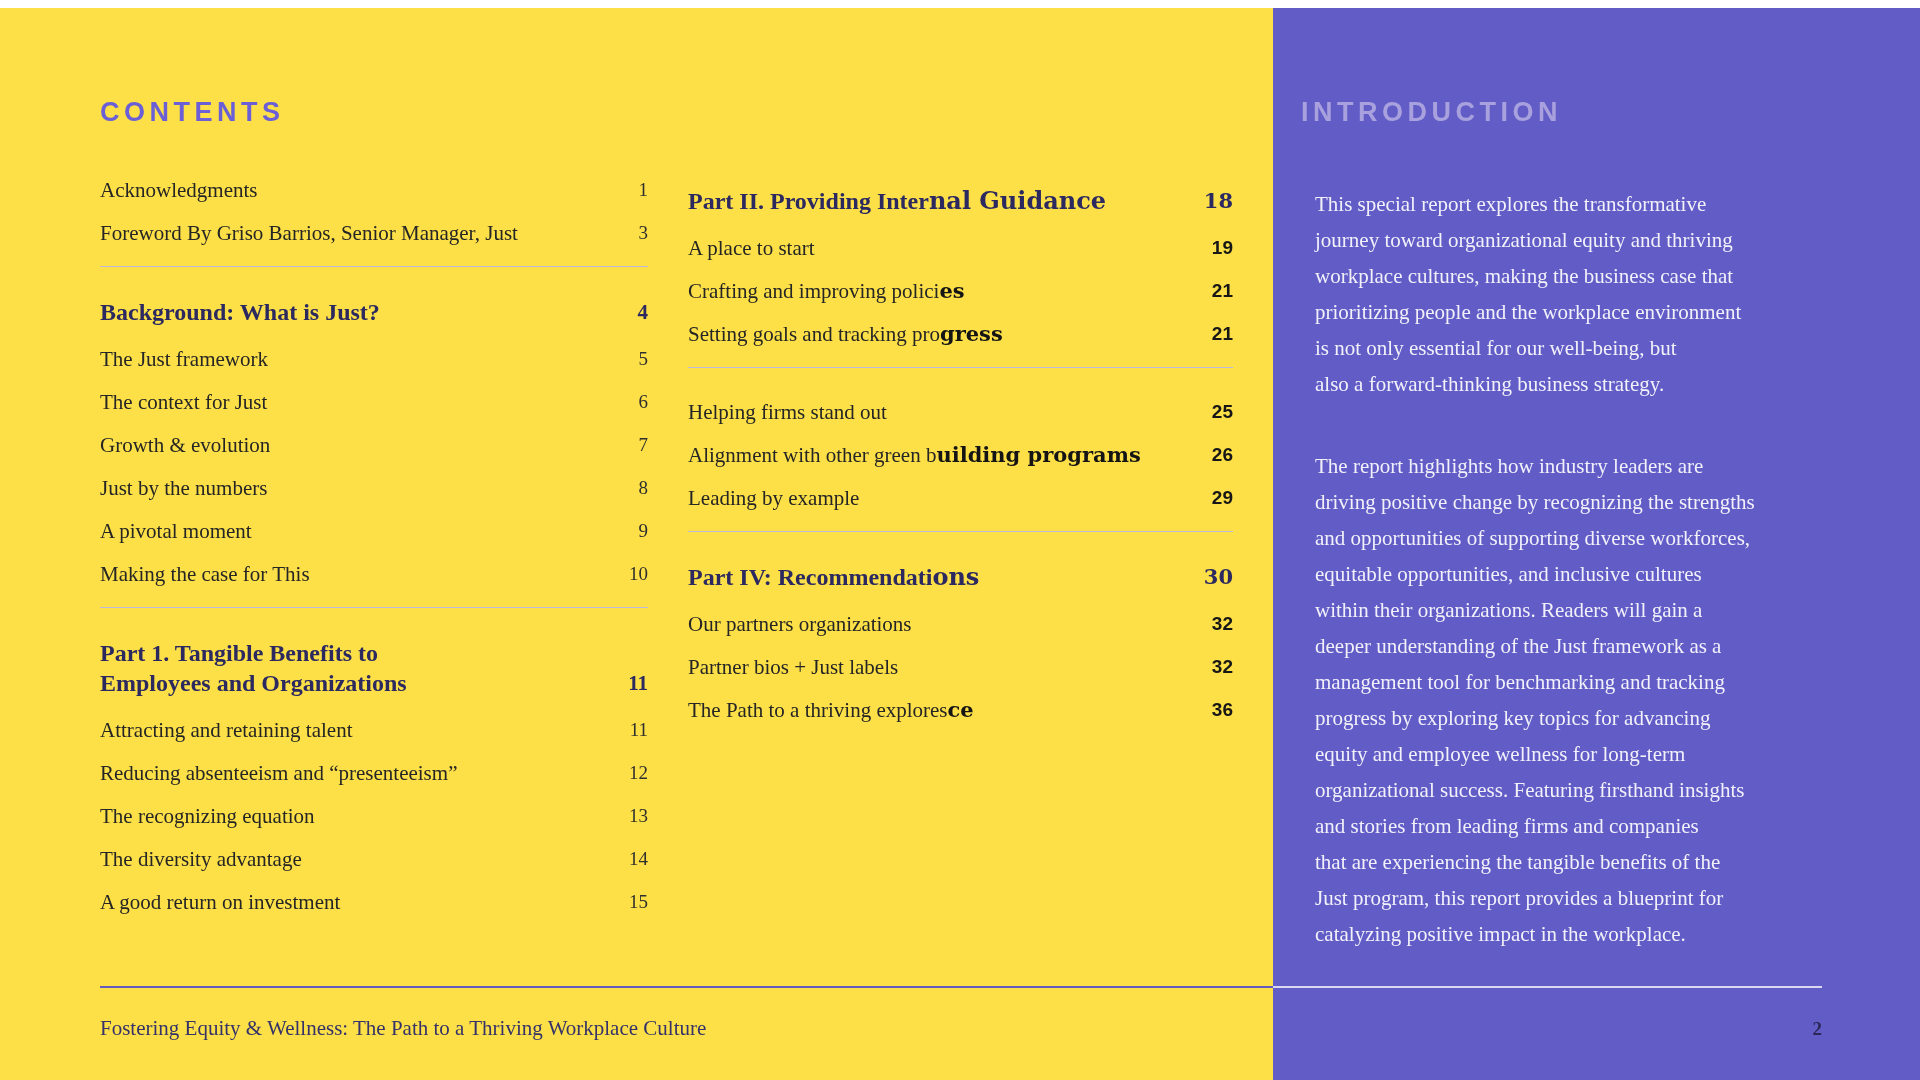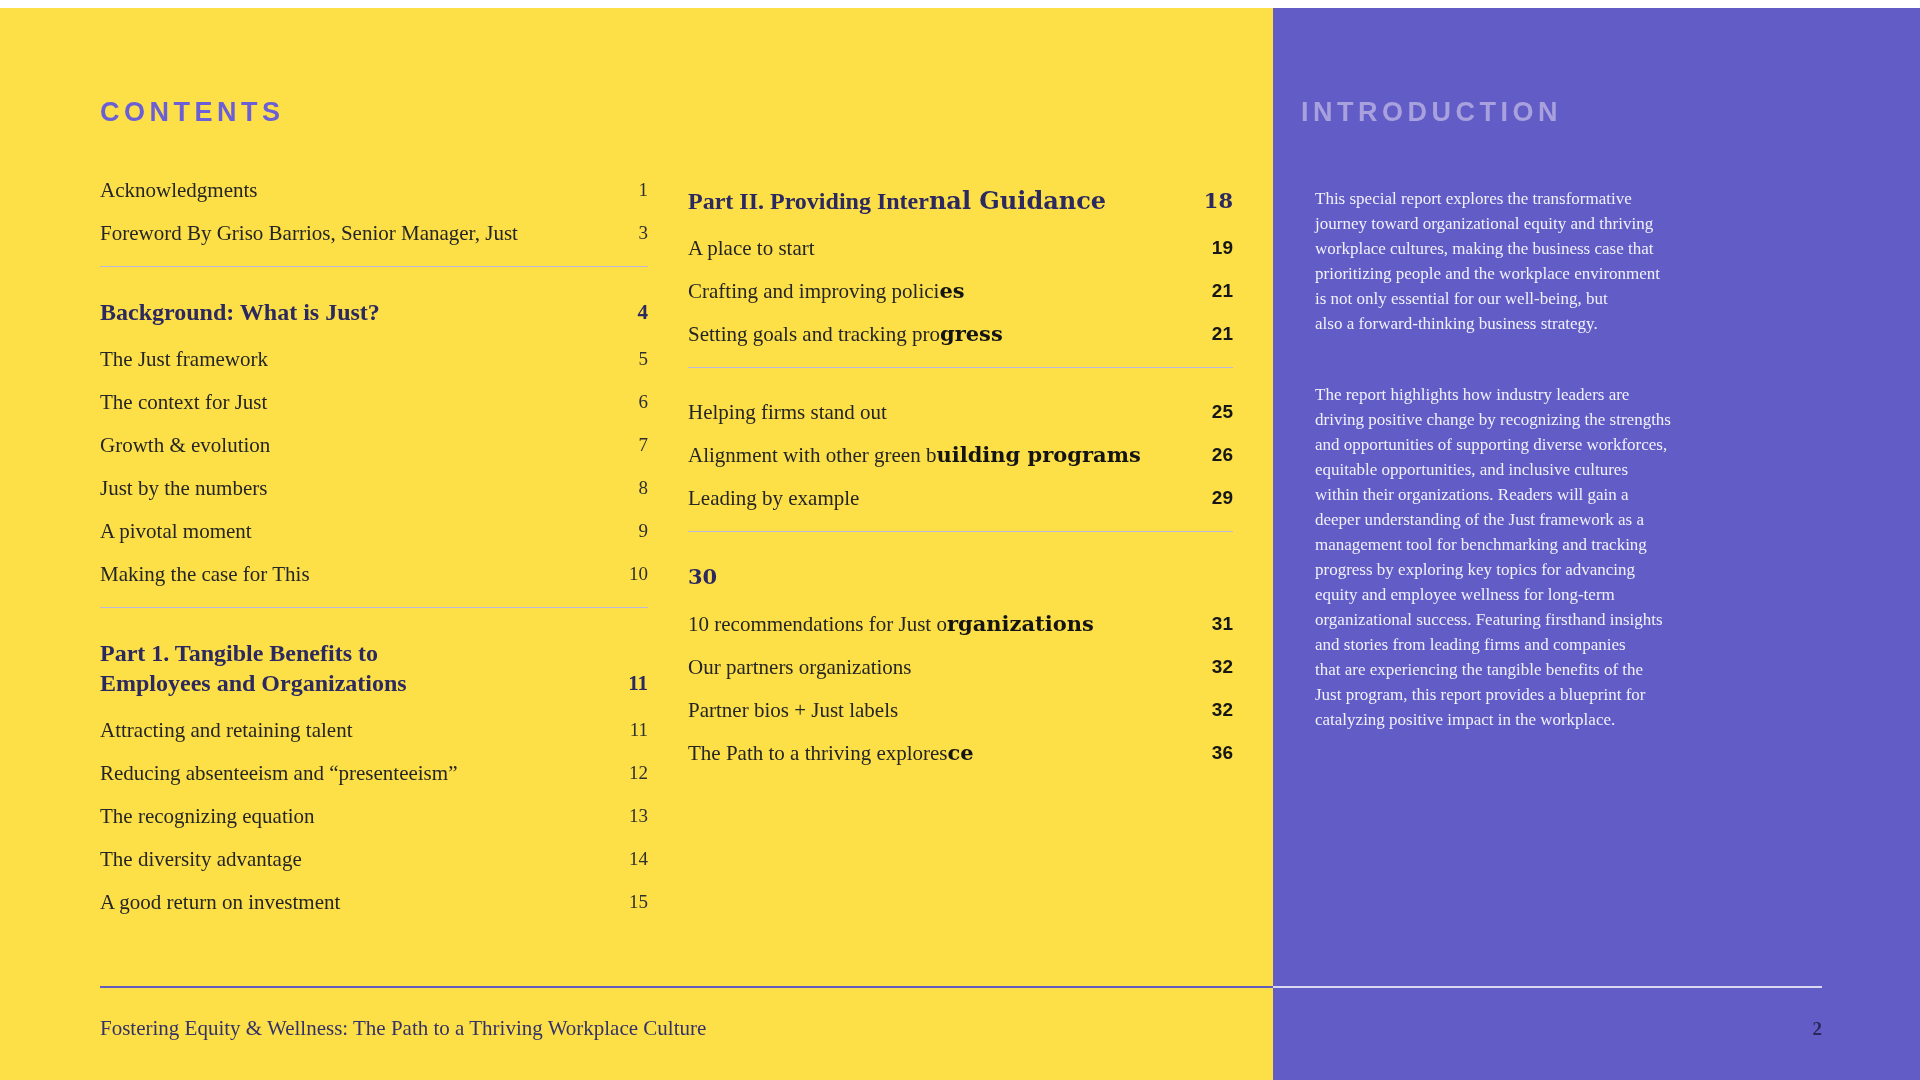--- a/index.html
+++ b/index.html
@@ -23,21 +23,21 @@
   .toc-header .n{font-weight:700;font-size:21px;line-height:30px;color:#2B2960;}
   .alt{font-family:"DejaVu Serif",serif;font-weight:700;}
   .toc-row:not(.toc-header) .alt{color:#141414;}
   .col-alt .toc-row:not(.toc-header) .n{font-family:Liberation Sans, sans-serif;font-weight:700;color:#161616;}
   .col-alt .toc-header .n{font-family:"DejaVu Serif",serif;}
   .toc-divider{height:1px;background:#BEBADF;margin:19px 0 30px 0;}
   
   .panel{position:absolute;left:1273px;top:0;width:647px;height:1080px;background:#615CC6;}
   .intro-heading{position:absolute;left:28px;top:88px;color:#A8A1DE;}
   .intro-body{position:absolute;left:42px;top:178px;width:540px;}
-  .intro-body p{margin:0 0 46px 0;font-size:17px;line-height:25px;color:#F2F1FA;
+  .intro-body p{margin:0 0 46px 0;font-size:21px;line-height:36px;color:#F2F1FA;
                 white-space:pre-line;}
   .panel-rule{position:absolute;left:0;top:978px;width:549px;height:2px;background:#DAD8F0;}
   .page-number{position:absolute;left:0;top:1010px;width:549px;text-align:right;
                font-weight:700;font-size:19px;color:#2B2857;}
   
   .footer-rule{position:absolute;left:100px;top:978px;width:1173px;height:2px;background:#615CBE;}
   .footer-title{position:absolute;left:100px;top:1008px;font-size:21px;color:#353269;}
 </style>
 </head>
 <body>
@@ -136,25 +136,22 @@
       <div class="toc-row">
         <span class="t"><span>Alignment with other green b</span><span class="alt">uilding programs</span></span>
         <span class="n">26</span>
       </div>
       <div class="toc-row">
         <span class="t">Leading by example</span>
         <span class="n">29</span>
       </div>
       <div class="toc-divider"></div>
       <div class="toc-row toc-header">
+        <span class="t"><span>Part IV: Recommendati</span><span class="alt">ons</span></span>
         <span class="n">30</span>
-      </div>
-      <div class="toc-row">
-        <span class="t"><span>10 recommendations for Just o</span><span class="alt">rganizations</span></span>
-        <span class="n">31</span>
       </div>
       <div class="toc-row">
         <span class="t">Our partners organizations</span>
         <span class="n">32</span>
       </div>
       <div class="toc-row">
         <span class="t">Partner bios + Just labels</span>
         <span class="n">32</span>
       </div>
       <div class="toc-row">

